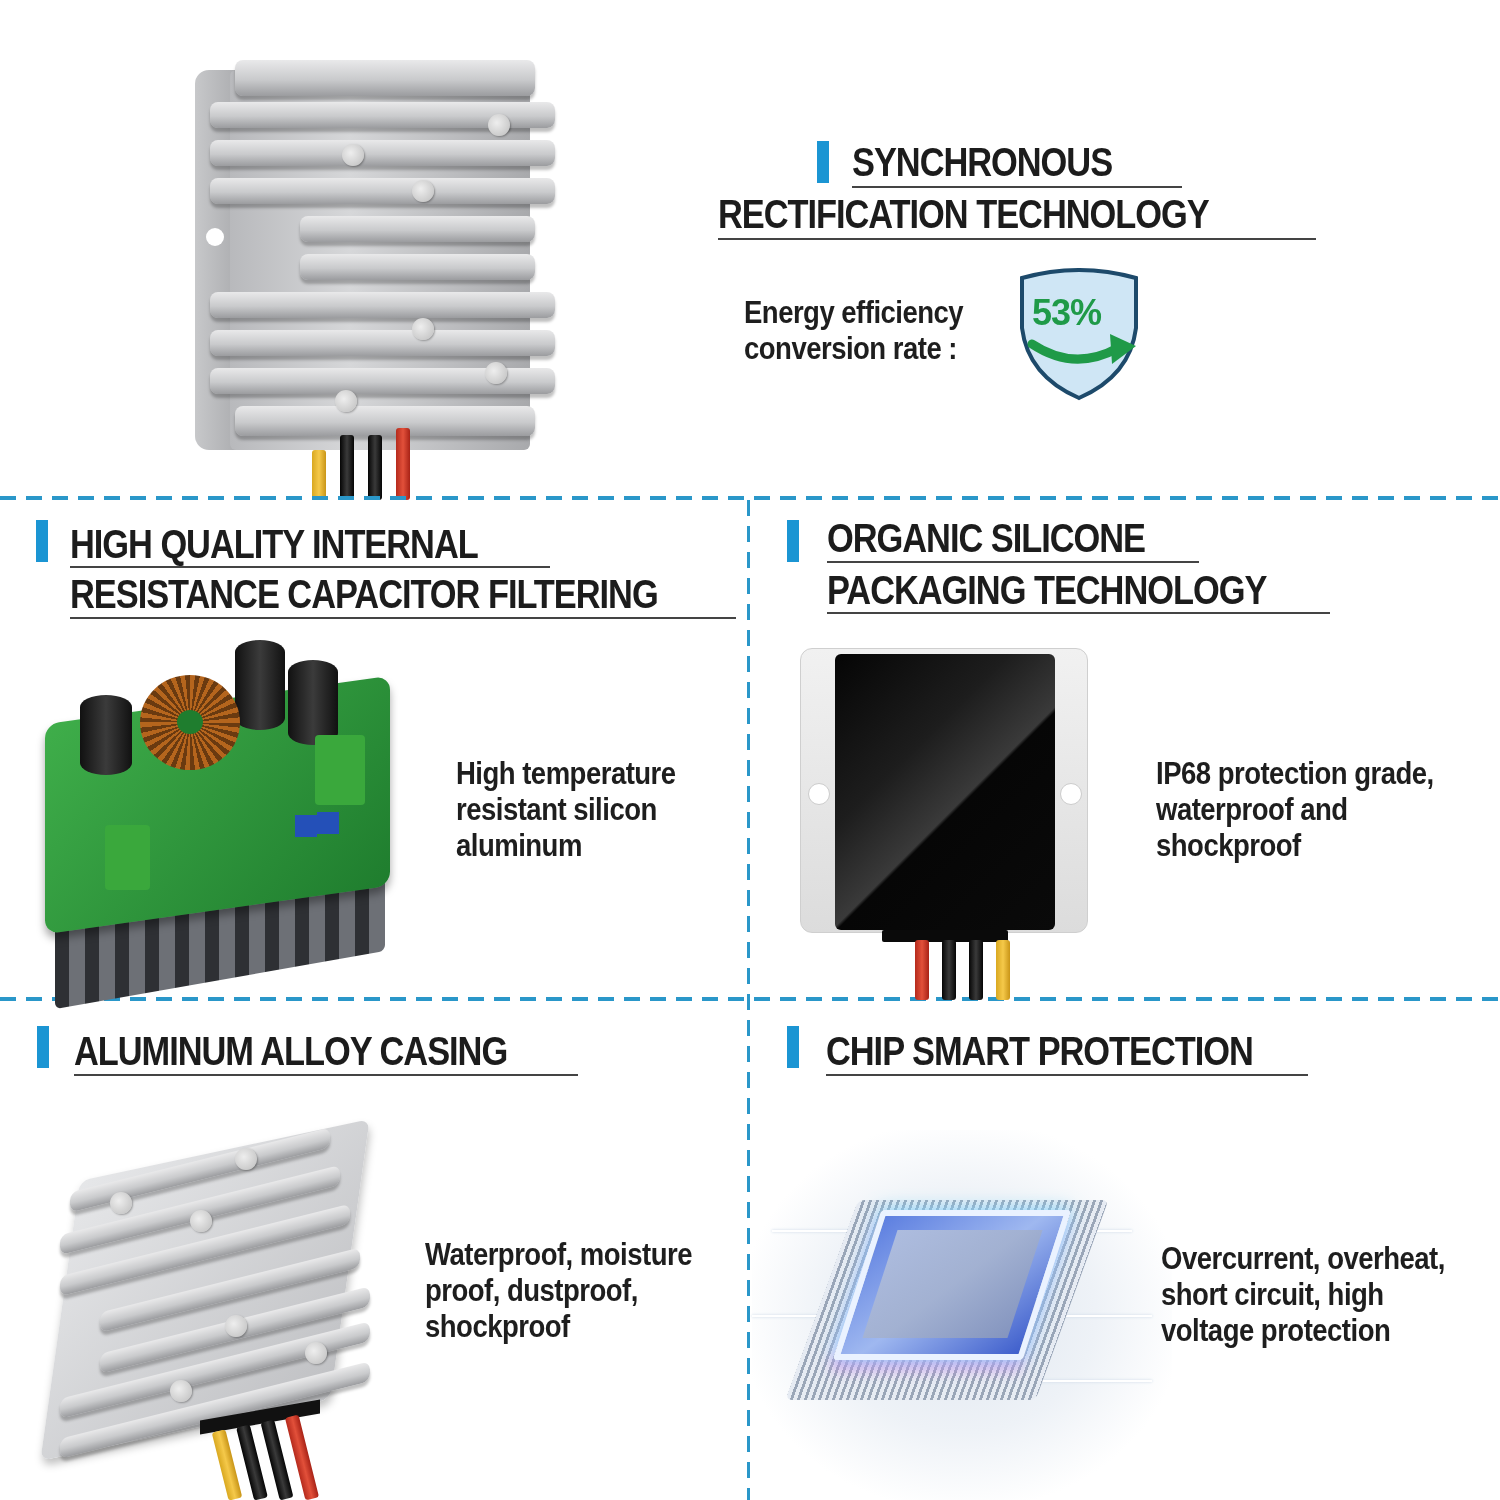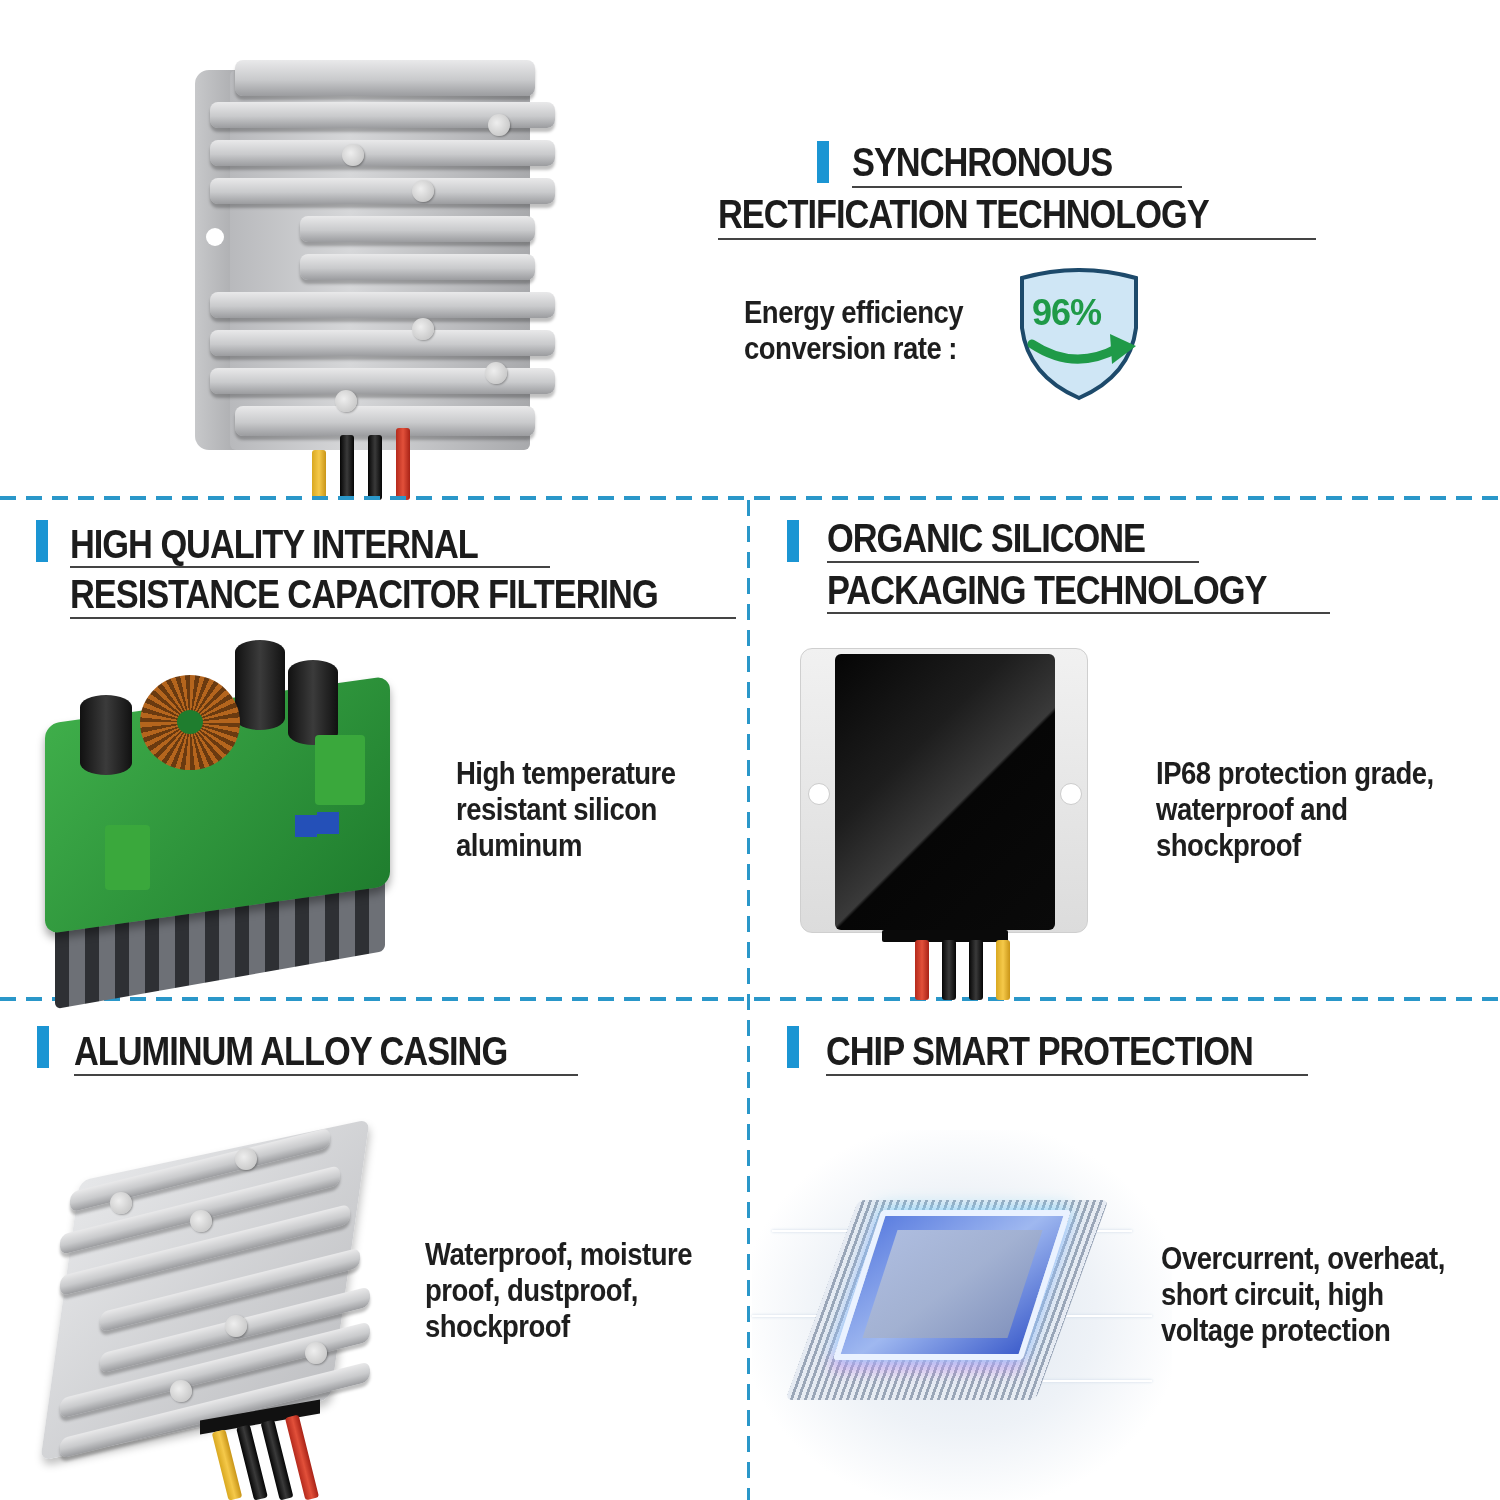--- a/index.html
+++ b/index.html
@@ -81,21 +81,21 @@
     <div>Energy efficiency</div>
     <div>conversion rate :</div>
   </div>
 
   <div class="abs" style="left:1018px; top:268px; width:122px; height:134px;">
     <svg width="122" height="134" viewBox="0 0 122 134">
       <path d="M4 10 Q61 -6 118 10 L118 60 Q112 108 61 130 Q10 108 4 60 Z" fill="#cfe6f5" stroke="#1d4a6b" stroke-width="4"></path>
       <path d="M14 76 Q56 104 100 80" fill="none" stroke="#1f9a48" stroke-width="9" stroke-linecap="round"></path>
       <path d="M92 66 L118 78 L94 96 Z" fill="#1f9a48"></path>
     </svg>
-    <div class="abs" style="left:14px; top:24px; font-family:'Liberation Sans',sans-serif; font-weight:700; font-size:36px; color:#1f9a48; letter-spacing:-1px;">96%</div>
+    <div class="abs" style="left:14px; top:24px; font-family:'Liberation Sans',sans-serif; font-weight:700; font-size:36px; color:#1f9a48; letter-spacing:-1px;">53%</div>
   </div>
 </div>
 
 <div class="hdash" style="top:496px;"></div>
 <div class="hdash" style="top:997px;"></div>
 <div class="vdash" style="left:747px; top:500px; height:1000px;"></div>
 
 <div>
   <div class="accent-bar" style="left:36px; top:520px; height:42px;"></div>
   <div class="heading-line" style="left:70px; top:524px;">HIGH QUALITY INTERNAL</div>

